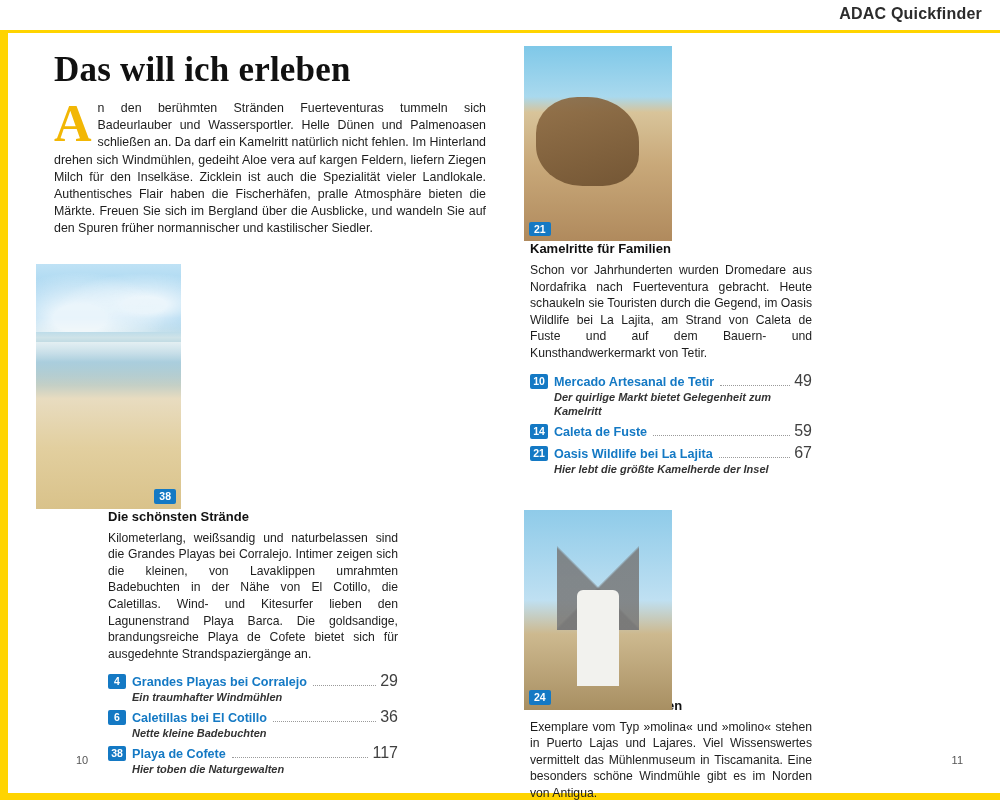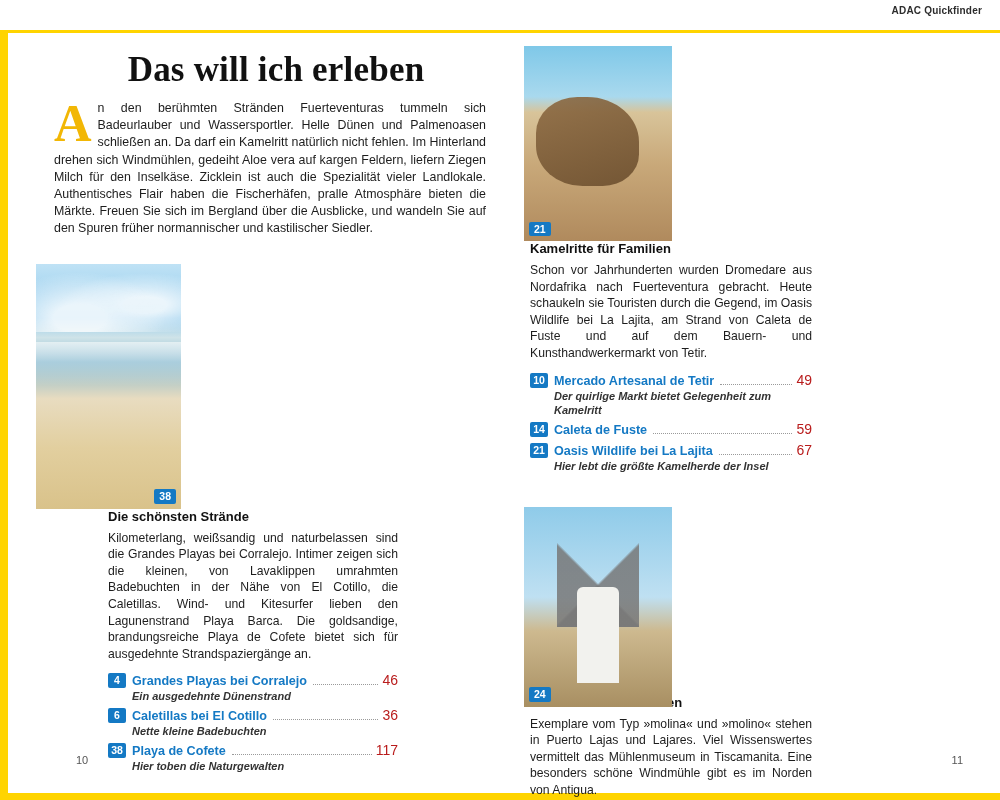--- a/index.html
+++ b/index.html
@@ -16,21 +16,21 @@
     position:absolute; inset:0;
     display:flex;
   }
   
   .topbar {
     position:absolute; top:0; left:0; right:0; height:30px;
     background:#ffffff;
   }
   .topbar .brand {
     position:absolute; right:18px; top:5px;
-    font-size:10px; color:#2c2c2c; font-weight:bold;
+    font-size:16px; color:#2c2c2c; font-weight:bold;
     letter-spacing:0.2px;
   }
   .yellow-rule {
     position:absolute; left:0; right:0; top:30px; height:3px;
     background:#ffd400;
   }
   .left-yellow-bar {
     position:absolute; left:0; top:0; width:8px; bottom:0;
     background:#ffd400;
   }
@@ -45,21 +45,20 @@
   .col-left { left:28px; width:470px; }
   .col-right { left:530px; width:455px; }
 
   h1.title {
     font-family:"Liberation Serif", serif;
     font-size:35px;
     font-weight:bold;
     margin:14px 0 10px 26px;
     color:#111;
     letter-spacing:0.2px;
-    text-align:center;
   }
 
   .intro {
     margin:6px 0 0 26px;
     width:432px;
     font-size:12.4px;
     line-height:17.2px;
     text-align:justify;
     color:#1d1d1d;
   }
@@ -139,21 +138,21 @@
     top:-1px;
   }
   .ename { white-space:normal;text-align:right; }
   .dots {
     flex:1 1 auto;
     border-bottom:1.5px dotted #9a9a9a;
     margin:0 4px 4px 6px;
     min-width:10px;
     height:1px;
   }
-  .pg { color:#b91c1c; font-weight:normal; font-size:14px; flex:0 0 auto;}
+  .pg { color:#404040; font-weight:normal; font-size:16px; flex:0 0 auto;}
   .esub {
     font-style:italic;
     font-size:11px;
     color:#333;
     margin-left:24px;
     line-height:14px;
     font-weight:bold;
   }
 
   
@@ -267,23 +266,23 @@
       <div class="block-body">
         <h2 class="sec">Die schönsten Strände</h2>
         <div class="sec-text">Kilometerlang, weißsandig und naturbelassen sind die Grandes Playas bei Corralejo. Intimer zeigen sich die kleinen, von Lavaklippen umrahmten Badebuchten in der Nähe von El Cotillo, die Caletillas. Wind- und Kitesurfer lieben den Lagunenstrand Playa Barca. Die goldsandige, brandungsreiche Playa de Cofete bietet sich für ausgedehnte Strandspaziergänge an.</div>
         <div class="entries">
 
           <div class="entry">
             <div class="entry-line">
               <span class="num">4</span>
               <span class="ename">Grandes Playas bei Corralejo</span>
               <span class="dots"></span>
-              <span class="pg">46</span>
-            </div>
-            <div class="esub">Ein ausgedehnte Dünenstrand</div>
+              <span class="pg">29</span>
+            </div>
+            <div class="esub">Ein traumhafter Windmühlen</div>
           </div>
 
           <div class="entry">
             <div class="entry-line">
               <span class="num">6</span>
               <span class="ename">Caletillas bei El Cotillo</span>
               <span class="dots"></span>
               <span class="pg">36</span>
             </div>
             <div class="esub">Nette kleine Badebuchten</div>

